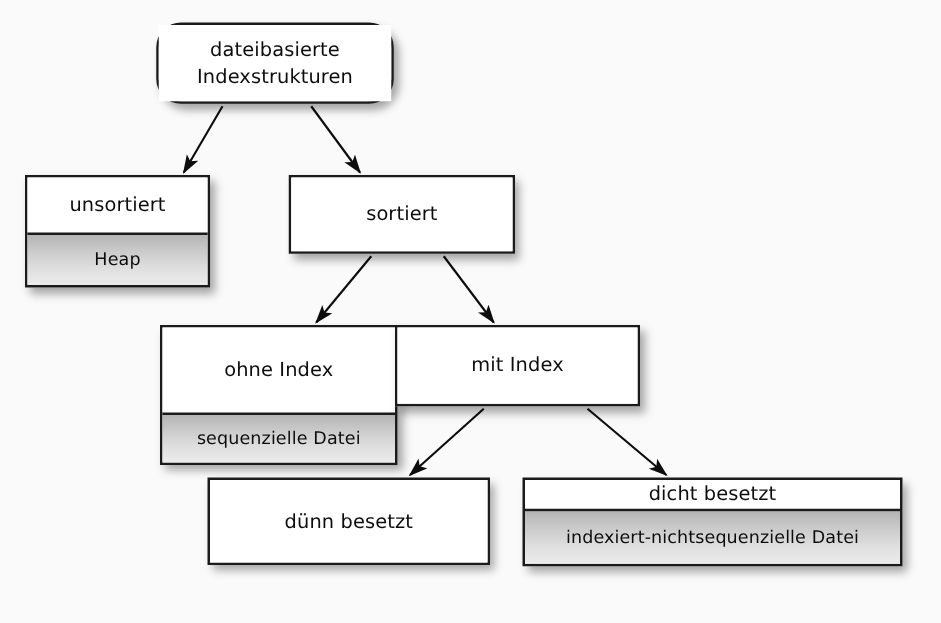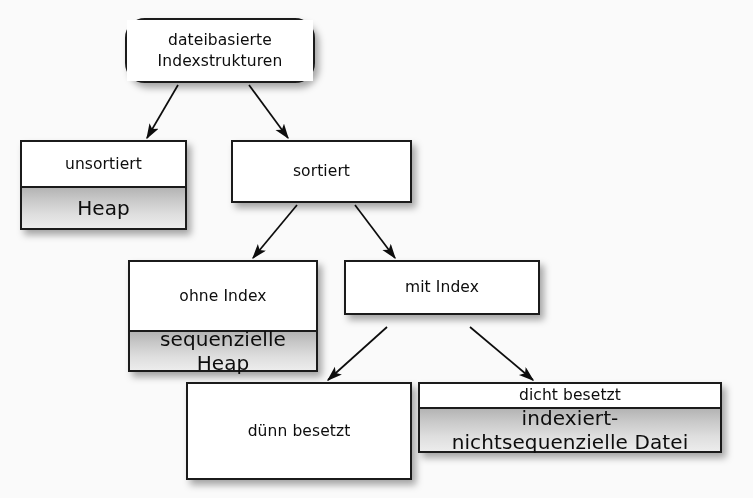--- a/index.html
+++ b/index.html
@@ -52,21 +52,21 @@
   }
   .node-sub {
     flex: 0 0 auto;
     display: flex;
     align-items: center;
     justify-content: center;
     text-align: center;
     border-top: 2px solid #1b1b1b;
     background: linear-gradient(to bottom, #b4b4b4 0%, #c9c9c9 30%, #dedede 65%, #ececec 100%);
     color: #0d0d0d;
-    font-size: 20px;
+    font-size: 14px;
     letter-spacing: 0.1px;
     padding: 0 22px;
   }
 </style>
 </head>
 <body>
 
 <div id="diagram">
   <svg id="edges" width="753" height="498" viewBox="0 0 753 498">
     <defs>
@@ -81,35 +81,35 @@
         <line x1="355" y1="205" x2="395" y2="258" stroke="#0d0d0d" stroke-width="1.7" marker-end="url(#arrowhead)"></line>
         <line x1="387" y1="327" x2="328" y2="380" stroke="#0d0d0d" stroke-width="1.7" marker-end="url(#arrowhead)"></line>
         <line x1="470" y1="327" x2="533" y2="380" stroke="#0d0d0d" stroke-width="1.7" marker-end="url(#arrowhead)"></line>
       </g>
   </svg>
   <div id="node-layer">
       <div class="node" style="left: 125px; top: 18px; width: 190px; height: 65px; border-radius: 20px;">
         <div class="node-title">dateibasierte
 Indexstrukturen</div>
       </div>
-      <div class="node" style="left: 20px; top: 140px; width: 167px; height: 90px;">
+      <div class="node" style="left: 20px; top: 140px; width: 148px; height: 90px;">
         <div class="node-title">unsortiert</div>
         <div class="node-sub" style="height: 40px;">Heap</div>
       </div>
       <div class="node" style="left: 231px; top: 140px; width: 181px; height: 63px;">
         <div class="node-title">sortiert</div>
       </div>
       <div class="node" style="left: 128px; top: 260px; width: 190px; height: 112px;">
         <div class="node-title">ohne Index</div>
-        <div class="node-sub" style="height: 38px;">sequenzielle Heap</div>
+        <div class="node-sub" style="height: 38px;">sequenzielle Datei</div>
       </div>
-      <div class="node" style="left: 344px; top: 260px; width: 196px; height: 55px;">
+      <div class="node" style="left: 316px; top: 260px; width: 196px; height: 65px;">
         <div class="node-title">mit Index</div>
       </div>
-      <div class="node" style="left: 166px; top: 382px; width: 226px; height: 98px; margin-left: 20px;">
+      <div class="node" style="left: 166px; top: 382px; width: 226px; height: 70px;">
         <div class="node-title">dünn besetzt</div>
       </div>
       <div class="node" style="left: 418px; top: 382px; width: 304px; height: 71px;">
         <div class="node-title">dicht besetzt</div>
         <div class="node-sub" style="height: 42px;">indexiert-nichtsequenzielle Datei</div>
       </div>
     </div>
 </div>
 
 </body></html>

